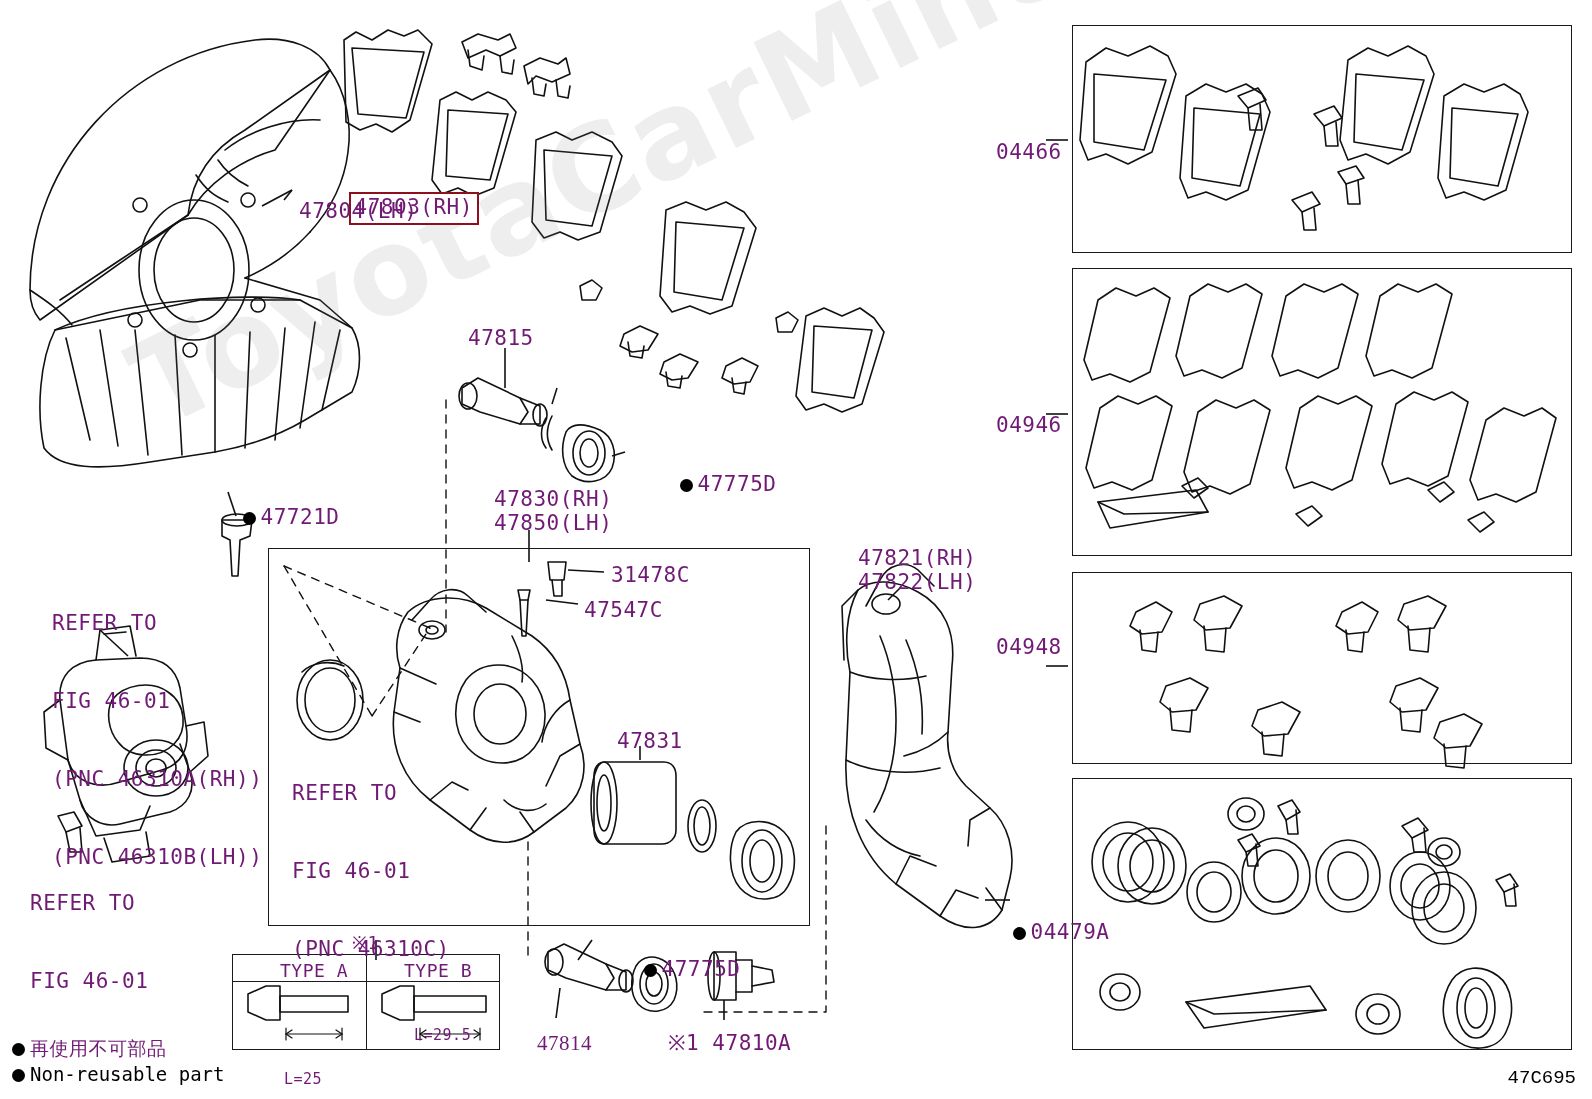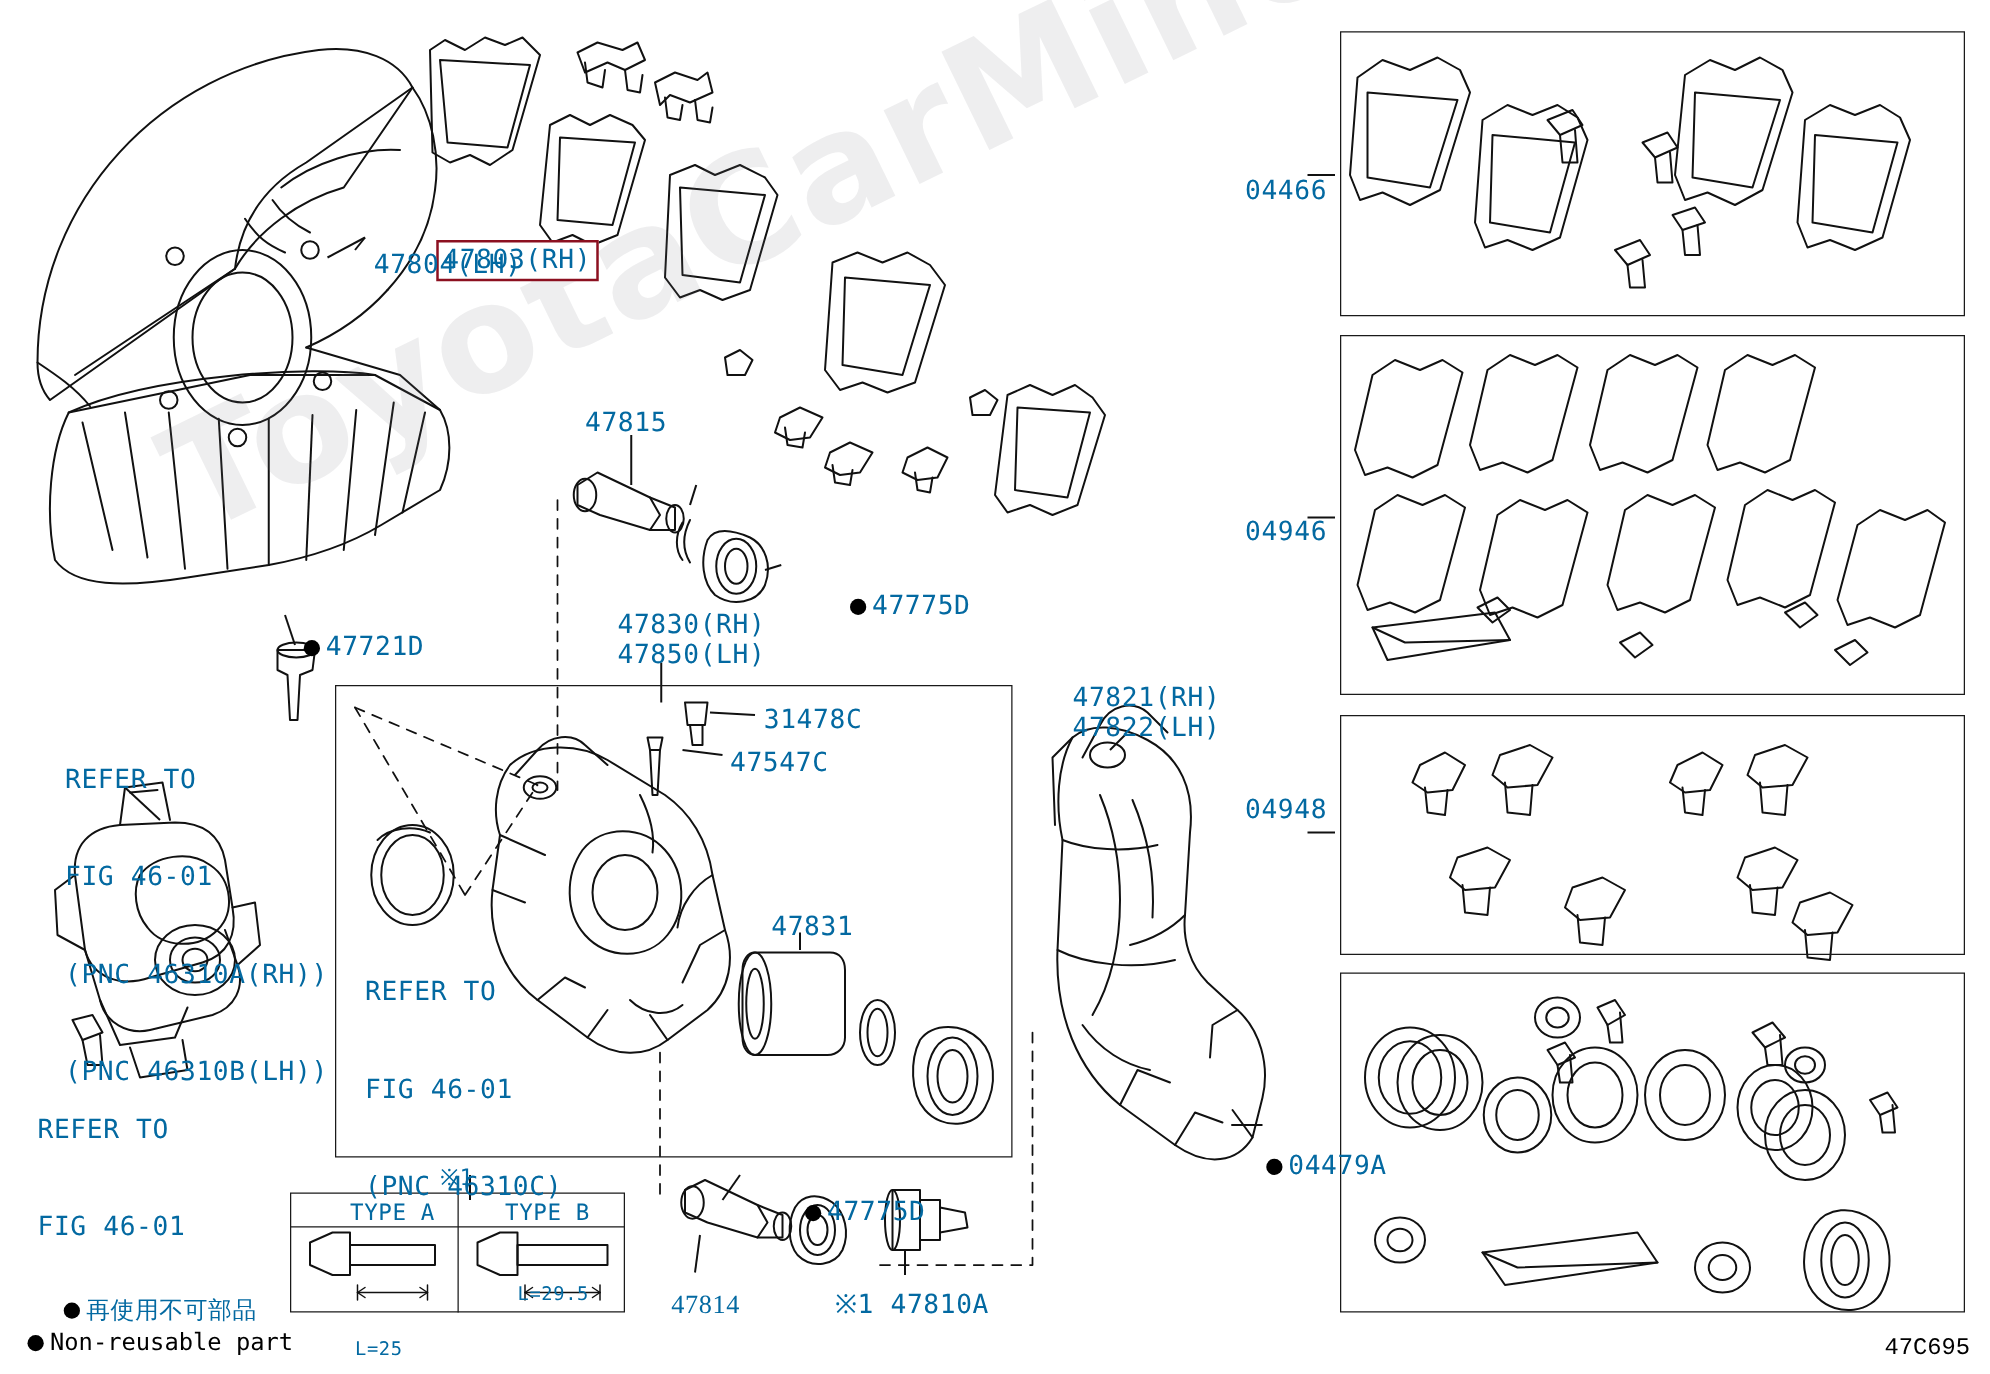--- a/index.html
+++ b/index.html
@@ -11,21 +11,21 @@
     overflow:hidden;
     color:#000;
   }
   .diagram{position:absolute;left:0;top:0;width:1592px;height:1099px;}
   svg.artwork{position:absolute;left:0;top:0;width:1592px;height:1099px;}
   .lbl{
     position:absolute;
     font-family:"DejaVu Sans Mono", monospace;
     font-size:21px;
     letter-spacing:0.5px;
-    color:#0369a1;
+    color:#701a75;
     white-space:pre;
     line-height:26px;
   }
   .lbl.small{font-size:18px;}
   .lbl.tiny{font-size:15px;}
   .lbl.jp{font-family:"DejaVu Sans", sans-serif;font-size:19px;}
   .highlight{
     border:2px solid #8c1020;
     background:#ffffff;
     padding:1px 4px 4px 4px;
@@ -65,21 +65,21 @@
     position:absolute;
     border:1.5px solid #1a1a1a;
     box-sizing:border-box;
   }
   .code{
     position:absolute;
     right:16px;bottom:10px;
     font-size:19px;
     font-family:Liberation Mono, monospace;
   }
-  .legend{position:absolute;left:22px;bottom:14px;font-size:19px;text-align:center;}
+  .legend{position:absolute;left:12px;bottom:14px;font-size:19px;}
   .legend div{margin-top:2px;white-space:nowrap;}
 </style>
 </head>
 <body>
 
 <div class="diagram">
 
   <svg class="artwork" viewBox="0 0 1592 1099">
     <g fill="none" stroke="#111" stroke-width="1.6" stroke-linejoin="round" stroke-linecap="round">
 

